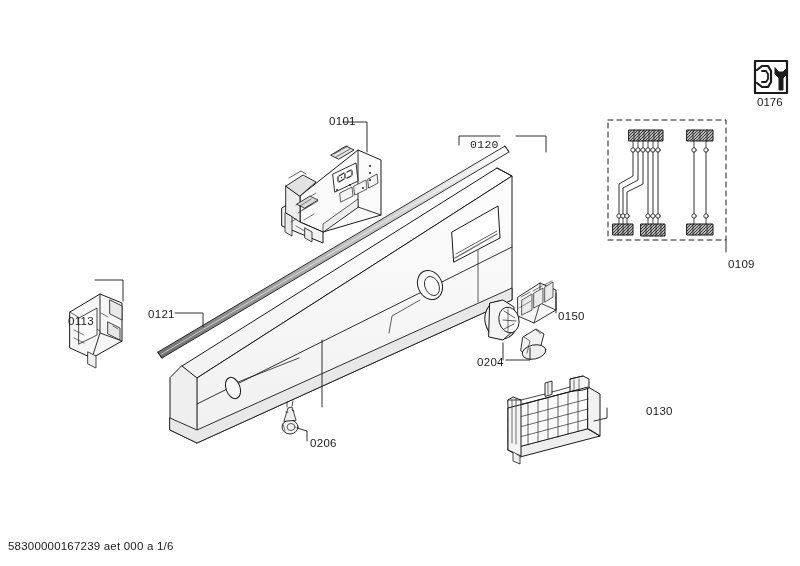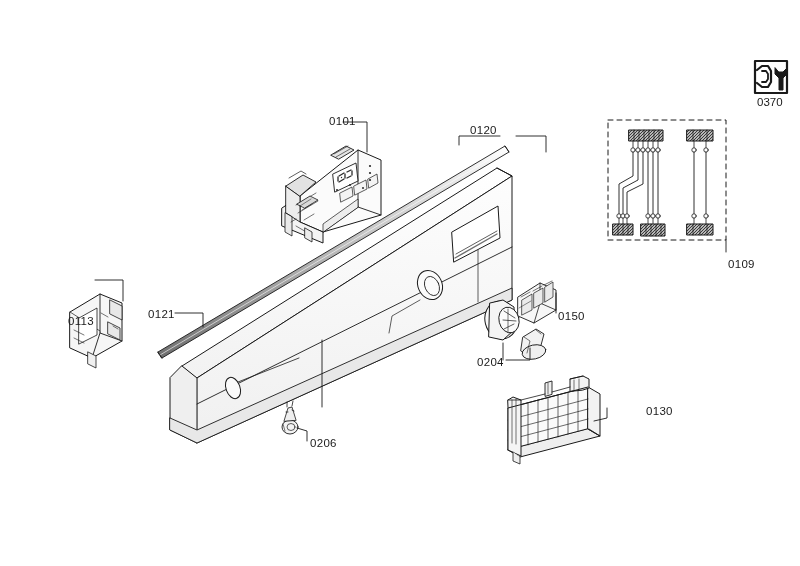--- a/index.html
+++ b/index.html
@@ -425,25 +425,26 @@
         <path d="M757,70 L762,66 L768,66 L771,71 L771,82 L768,87 L762,87 L757,83" fill="none" stroke="#1a1a1a" stroke-width="2.2"></path>
         <path d="M762,71 L766,71 L768,74 L768,79 L766,82 L762,82" fill="none" stroke="#1a1a1a" stroke-width="1.8"></path>
 
         <path d="M775,68 L775,74 L779,78 L779,90 L783,90 L783,78 L787,74 L787,68 L783,72 L779,72 Z" fill="#1a1a1a" stroke="#1a1a1a" stroke-width="1"></path>
       </g>
 
     </g>
   </svg>
 
   <div class="lbl" style="left:317px; top:115px;margin-left:12px;">0101</div>
-  <div class="lbl" style="left:470px; top:124px;">0120</div>
+  <div class="lbl" style="left:470px; top:138px;font-family:Liberation Mono, monospace;">0120</div>
   <div class="lbl" style="left:68px;  top:274px;margin-top:41px;">0113</div>
   <div class="lbl" style="left:148px; top:308px;">0121</div>
   <div class="lbl" style="left:558px; top:310px;">0150</div>
   <div class="lbl" style="left:477px; top:356px;">0204</div>
   <div class="lbl" style="left:310px; top:437px;">0206</div>
   <div class="lbl" style="left:610px; top:405px;margin-left:36px;">0130</div>
   <div class="lbl" style="left:706px; top:258px;margin-left:22px;">0109</div>
 
-  <div class="icon-caption" style="left:757px; top:96px;">0370</div>
-
+  <div class="icon-caption" style="left:757px; top:96px;">0176</div>
+
+  <div class="footer-text">58300000167239 aet 000 a 1/6</div>
 
 </div>
 
 </body></html>

